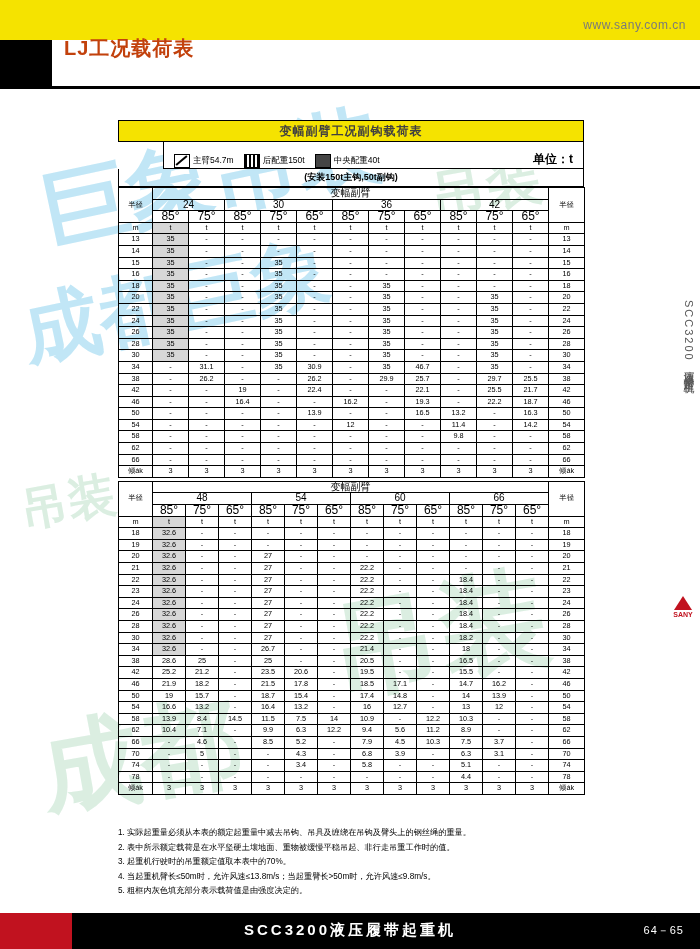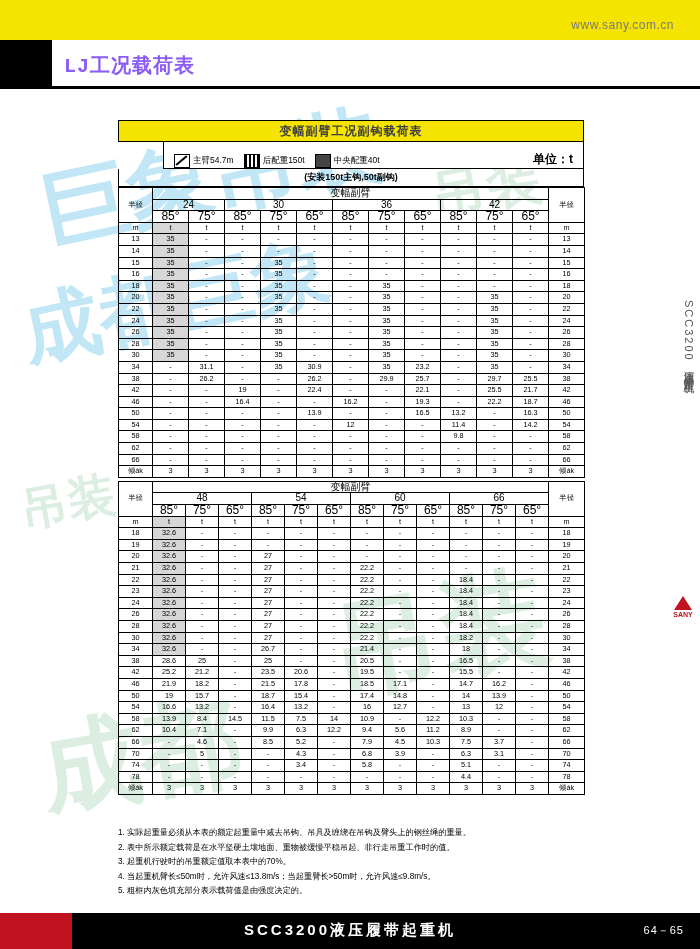--- a/index.html
+++ b/index.html
@@ -7,32 +7,32 @@
     width:700px;height:949px;
     background:#fff;
     font-family:"Liberation Sans","DejaVu Sans",sans-serif;
     position:relative;overflow:hidden;
   }
   
   .top-yellow{
     position:absolute;left:0;top:0;width:700px;height:40px;background:#f5e300;
   }
   .top-url{
-    position:absolute;right:26px;top:18px;
+    position:absolute;right:14px;top:18px;
     font-size:12px;color:#7a7a7a;letter-spacing:.5px;
   }
   .title-bar{
     position:absolute;left:0;top:40px;width:700px;height:46px;background:#fff;
   }
   .title-black{
     position:absolute;left:0;top:40px;width:52px;height:46px;background:#000;
   }
   .title-text{
-    position:absolute;left:64px;top:52px;
-    font-size:20px;font-weight:bold;color:#8b5cf6;letter-spacing:1px;font-family:Liberation Mono, monospace;
+    position:absolute;left:64px;top:35px;
+    font-size:20px;font-weight:bold;color:#c2410c;letter-spacing:1px;
   }
   .title-rule{
     position:absolute;left:0;top:86px;width:700px;height:3px;background:#000;
   }
   
   .wm{
     position:absolute;color:#8fd3ef;opacity:.55;font-weight:bold;
     font-family:"DejaVu Sans",sans-serif;pointer-events:none;user-select:none;
   }
   .wm2{color:#cfe9d8;opacity:.75;}
@@ -363,21 +363,21 @@
         </tr>
         <tr>
           <td>34</td>
           <td>-</td>
           <td>31.1</td>
           <td>-</td>
           <td>35</td>
           <td>30.9</td>
           <td>-</td>
           <td>35</td>
-          <td>23.2</td>
+          <td>46.7</td>
           <td>-</td>
           <td>35</td>
           <td>-</td>
           <td>34</td>
         </tr>
         <tr>
           <td>38</td>
           <td>-</td>
           <td>26.2</td>
           <td>-</td>

